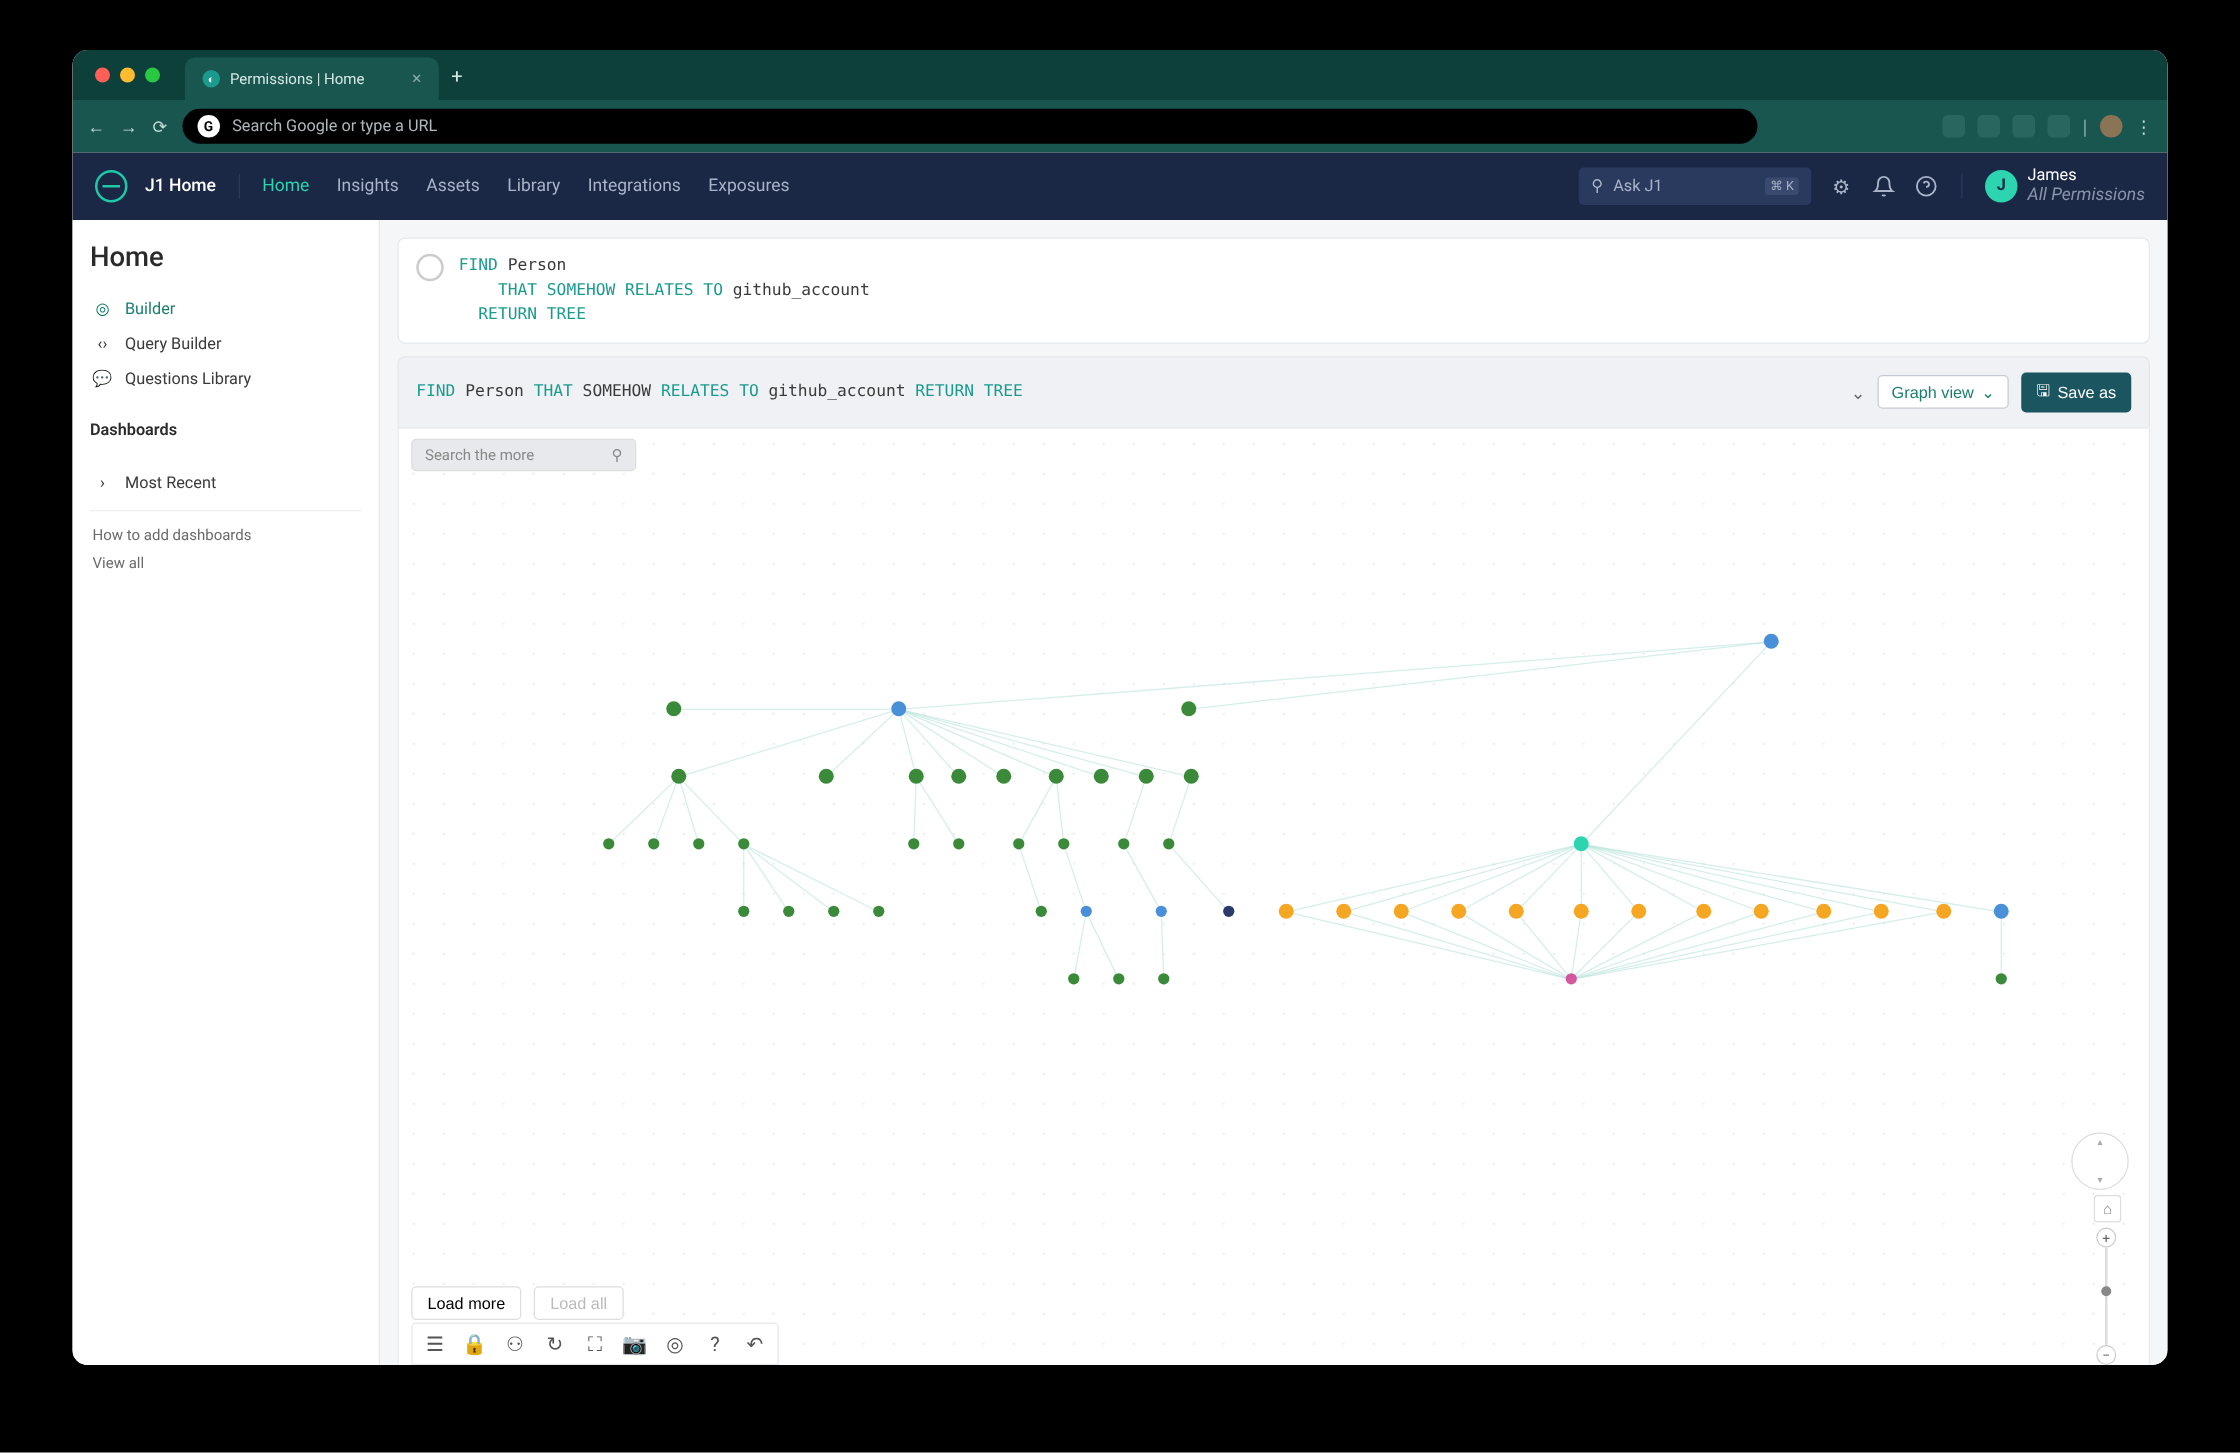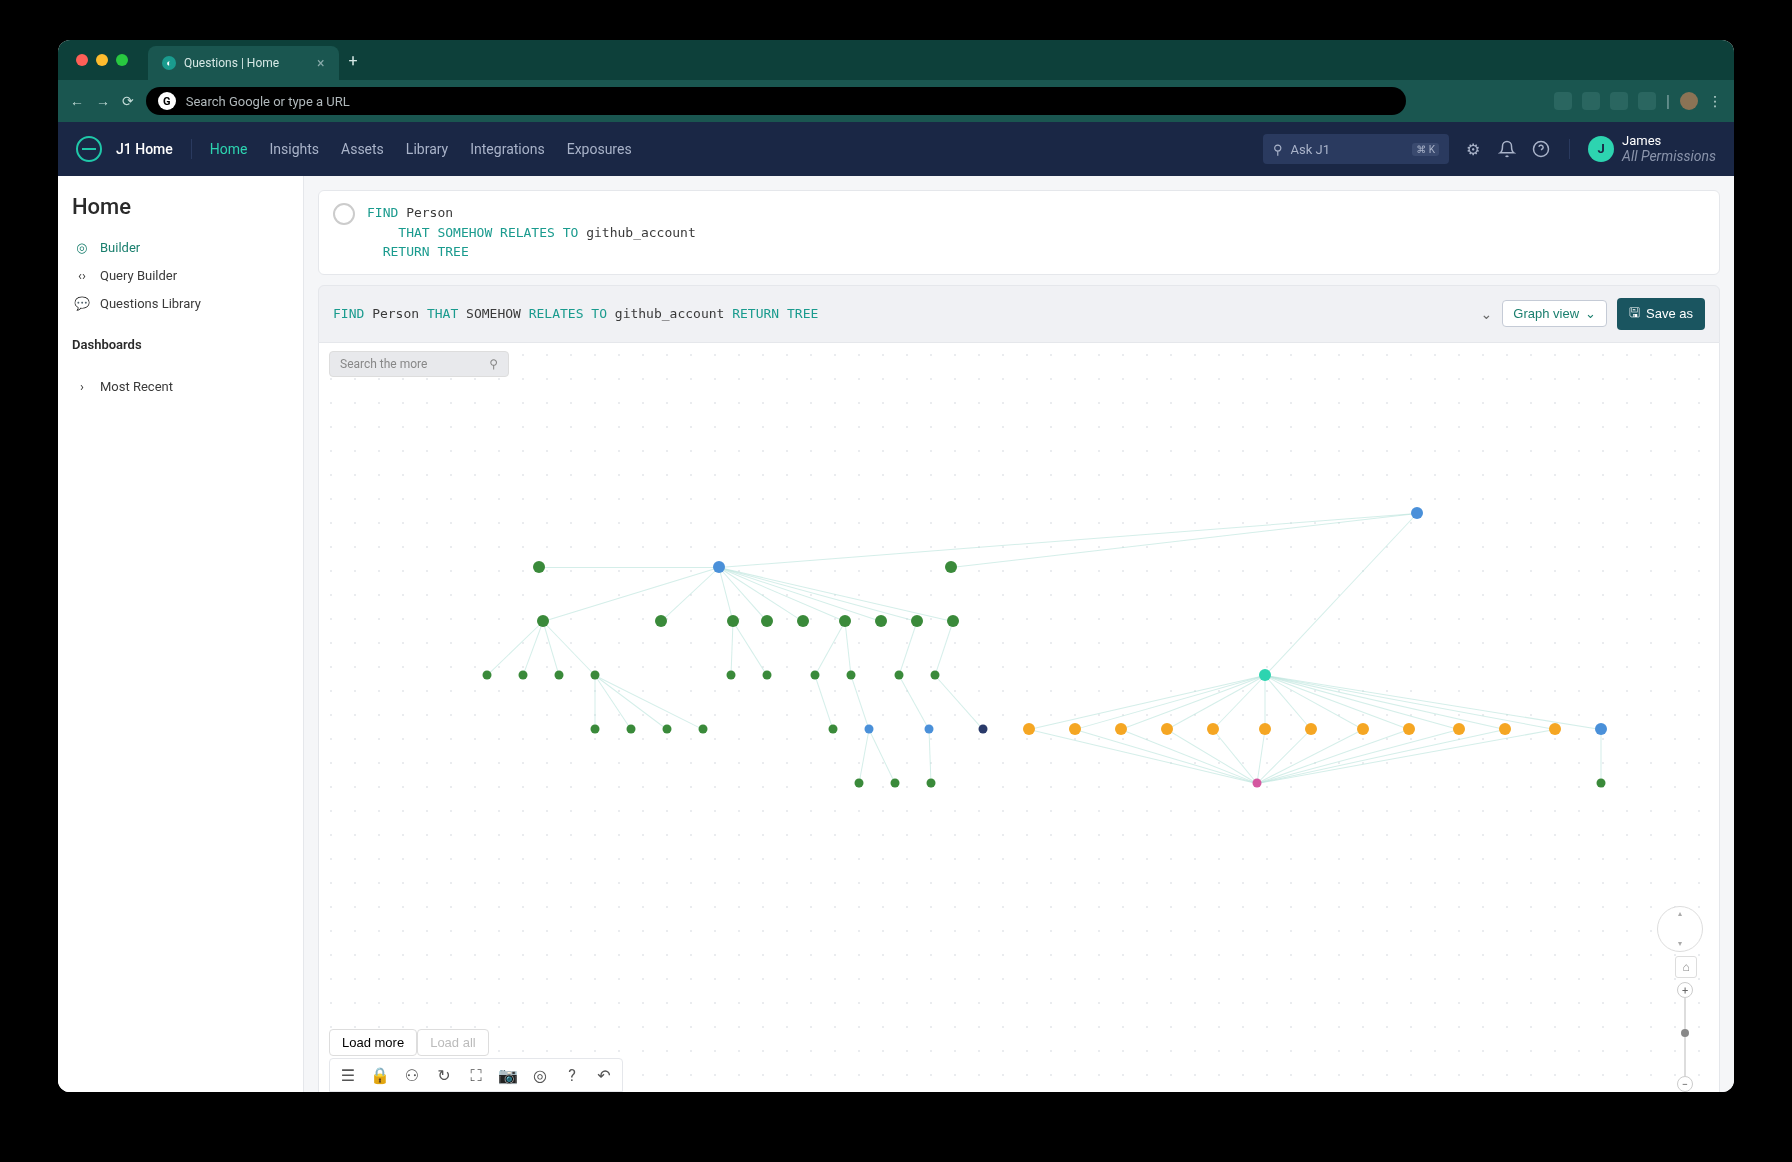--- a/index.html
+++ b/index.html
@@ -59,21 +59,21 @@
 .qbar { margin-top: 10px; background: #f0f1f4; border: 1px solid #e5e7eb; border-radius: 6px 6px 0 0; padding: 12px 14px; display: flex; align-items: center; font-family: 'Menlo', monospace; font-size: 13px; }
 .qbar-actions { margin-left: auto; display: flex; gap: 10px; align-items: center; font-family: -apple-system, sans-serif; }
 .chev { color: #6a6a6a; cursor: pointer; font-size: 14px; }
 .btn-outline { border: 1px solid #c5cbd6; background: #fff; color: #1a7f6e; padding: 5px 10px; border-radius: 4px; font-size: 13px; cursor: pointer; display: flex; align-items: center; gap: 6px; }
 .btn-primary { background: #1a5560; color: #fff; border: none; padding: 5px 12px; border-radius: 4px; font-size: 13px; cursor: pointer; display: flex; align-items: center; gap: 6px; }
 
 .graph { flex: 1; background: #fff; border-left: 1px solid #e5e7eb; border-right: 1px solid #e5e7eb; position: relative; overflow: hidden; }
 .graph::before { content: ''; position: absolute; inset: 0; background-image: radial-gradient(#e5e7eb 1px, transparent 1px); background-size: 24px 24px; opacity: 0.8; }
 .gsearch { position: absolute; left: 10px; top: 8px; background: #e8e9ec; border: 1px solid #ddd; border-radius: 4px; padding: 5px 10px; font-size: 12px; color: #888; width: 180px; display: flex; justify-content: space-between; align-items: center; }
 
-.gbtns { position: absolute; left: 10px; bottom: 36px; display: flex; }
+.gbtns { position: absolute; left: 10px; bottom: 36px; display: flex; gap: 10px; }
 .gbtn { background: #fff; border: 1px solid #ddd; border-radius: 4px; padding: 5px 12px; font-size: 13px; cursor: pointer; }
 .gbtn.disabled { color: #bbb; }
 
 .toolbar { position: absolute; left: 10px; bottom: 0px; background: #fff; border: 1px solid #e5e7eb; border-radius: 4px 4px 0 0; display: flex; padding: 4px; gap: 4px; }
 .tbtn { width: 28px; height: 24px; display: flex; align-items: center; justify-content: center; cursor: pointer; color: #555; border-radius: 3px; }
 
 .pan { position: absolute; right: 16px; bottom: 140px; width: 46px; height: 46px; border: 1px solid #ddd; border-radius: 50%; background: #fff; }
 .pan::before, .pan::after { content: '▴'; position: absolute; font-size: 8px; color: #aaa; left: 50%; transform: translateX(-50%); } .pan::before { top: 2px; } .pan::after { bottom: 2px; transform: translateX(-50%) rotate(180deg); }
 .reset { position: absolute; right: 22px; bottom: 114px; width: 22px; height: 22px; border: 1px solid #ddd; background: #fff; border-radius: 3px; font-size: 12px; display: flex; align-items: center; justify-content: center; color: #888; }
 .zoom { position: absolute; right: 28px; bottom: 0; width: 12px; height: 110px; display: flex; flex-direction: column; align-items: center; }
@@ -96,21 +96,21 @@
 
 <div class="window">
   <div class="titlebar">
     <div class="traffic">
       <div class="tl r"></div>
       <div class="tl y"></div>
       <div class="tl g"></div>
     </div>
     <div class="tab">
       <div class="tab-icon">◐</div>
-      <span>Questions | Home</span>
+      <span>Permissions | Home</span>
       <span class="tab-close">×</span>
     </div>
     <div class="newtab">+</div>
   </div>
 
   <div class="addrbar">
     <span class="navbtn">←</span>
     <span class="navbtn">→</span>
     <span class="navbtn">⟳</span>
     <div class="url">
@@ -185,20 +185,24 @@
             <span>Questions Library</span>
           </div>
         </div>
       <div class="ssection">Dashboards</div>
       <div id="dashitems">
           <div class="sitem">
             <span class="sicon">›</span>
             <span>Most Recent</span>
           </div>
         </div>
+      <div class="sep">
+        <div class="slink">How to add dashboards</div>
+        <div class="slink">View all</div>
+      </div>
     </div>
 
     <div class="main">
       <div class="qedit">
         <div class="qicon"></div>
         <div class="qtext" id="qlines"><span class="kw">FIND</span><span class="id"> Person</span>
     <span class="kw">THAT</span><span class="kw"> SOMEHOW RELATES TO</span><span class="id"> github_account</span>
   <span class="kw">RETURN TREE</span></div>
       </div>
 

